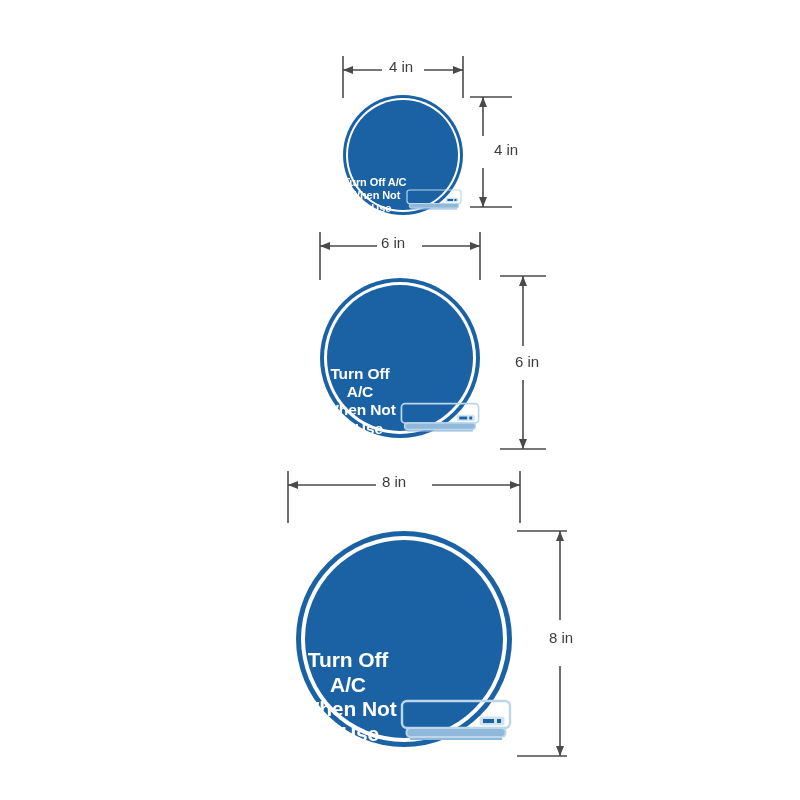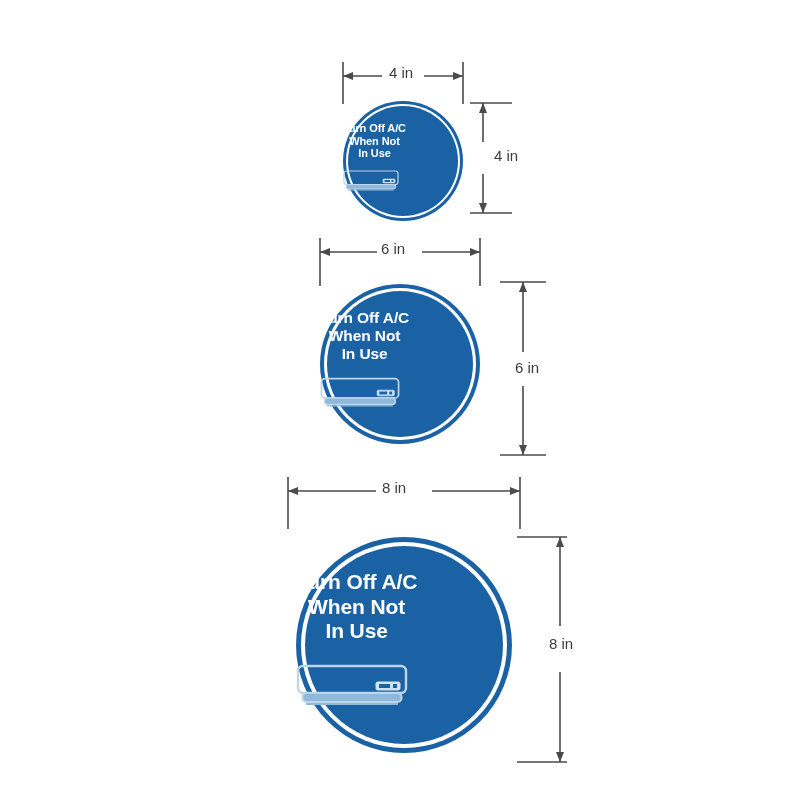--- a/index.html
+++ b/index.html
@@ -3,40 +3,40 @@
 <meta charset="utf-8">
 <style>
   html,body{margin:0;padding:0;}
   body{
     width:800px;height:800px;
     background:#ffffff;
     font-family:"Liberation Sans", sans-serif;
     overflow:hidden;
     position:relative;
   }
-  #stage{position:absolute;left:0;top:16px;width:800px;height:608px;}
+  #stage{position:absolute;left:0;top:10px;width:800px;height:608px;}
 
   
   .sticker{position:absolute;border-radius:50%;}
   .sticker .outer-ring{
     position:absolute;left:0;top:0;width:100%;height:100%;
     border-radius:50%;
     background:var(--blue);
   }
   .sticker .white-gap{
     position:absolute;border-radius:50%;
     background:#ffffff;
   }
   .sticker .disc{
     position:absolute;border-radius:50%;
     background:var(--blue);
   }
   .sticker .content{
     position:absolute;left:0;top:0;width:100%;height:100%;
-    display:flex;flex-direction:column;align-items:flex-start;justify-content:center;
+    display:flex;flex-direction:row;align-items:flex-end;justify-content:center;
     border-radius:50%;
   }
   .sticker .headline{
     color:#ffffff;
     font-weight:bold;
     text-align:center;
     line-height:1.18;
     letter-spacing:-0.1px;
     white-space:pre-line;
     margin:0;

